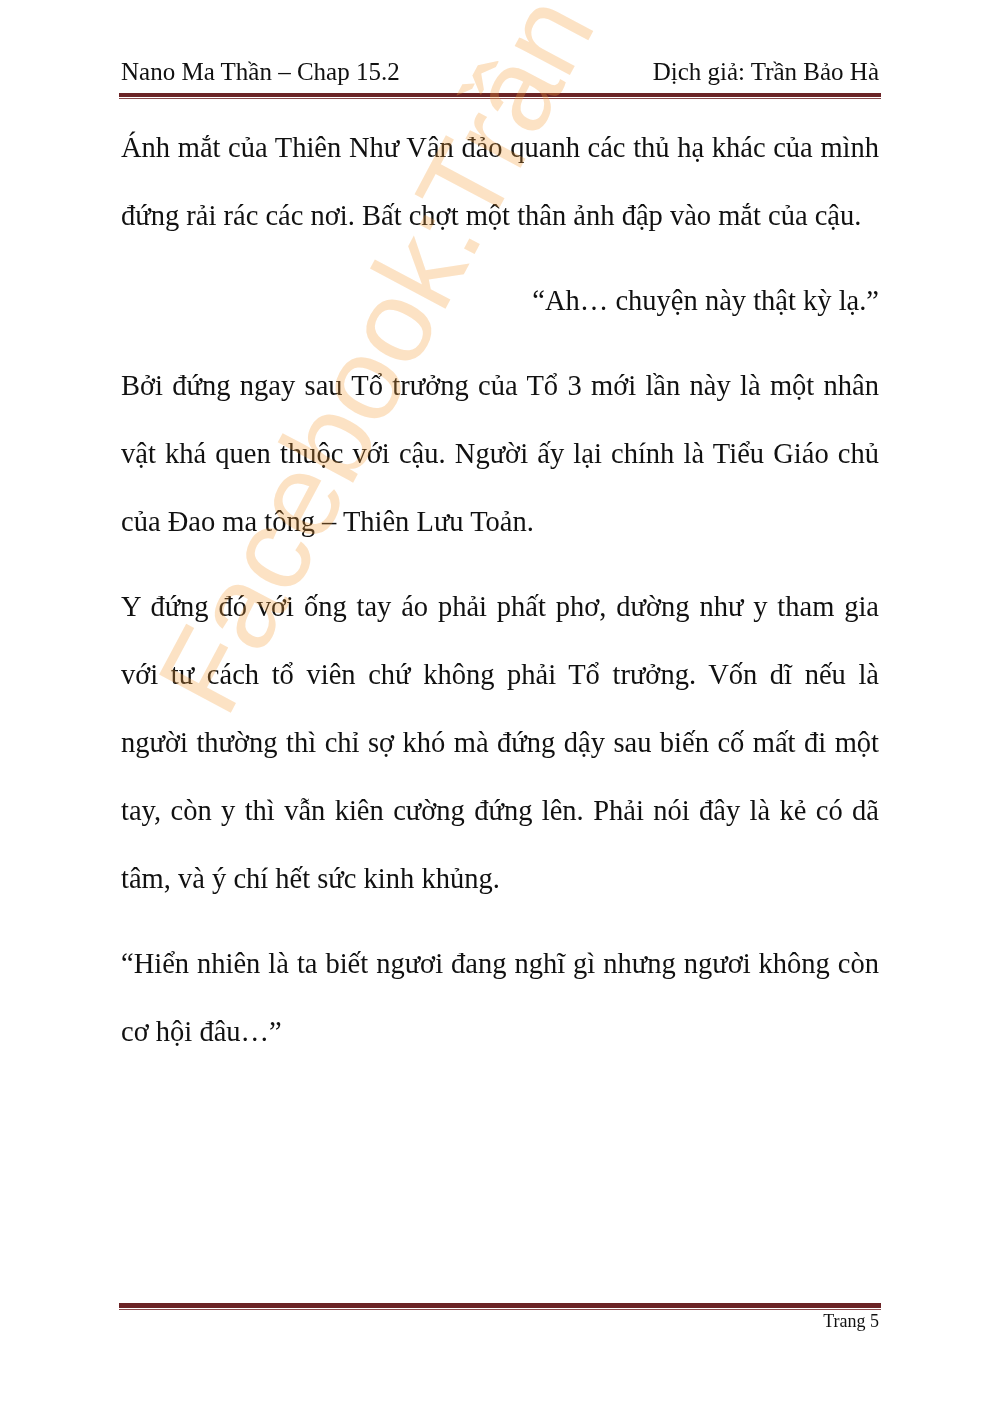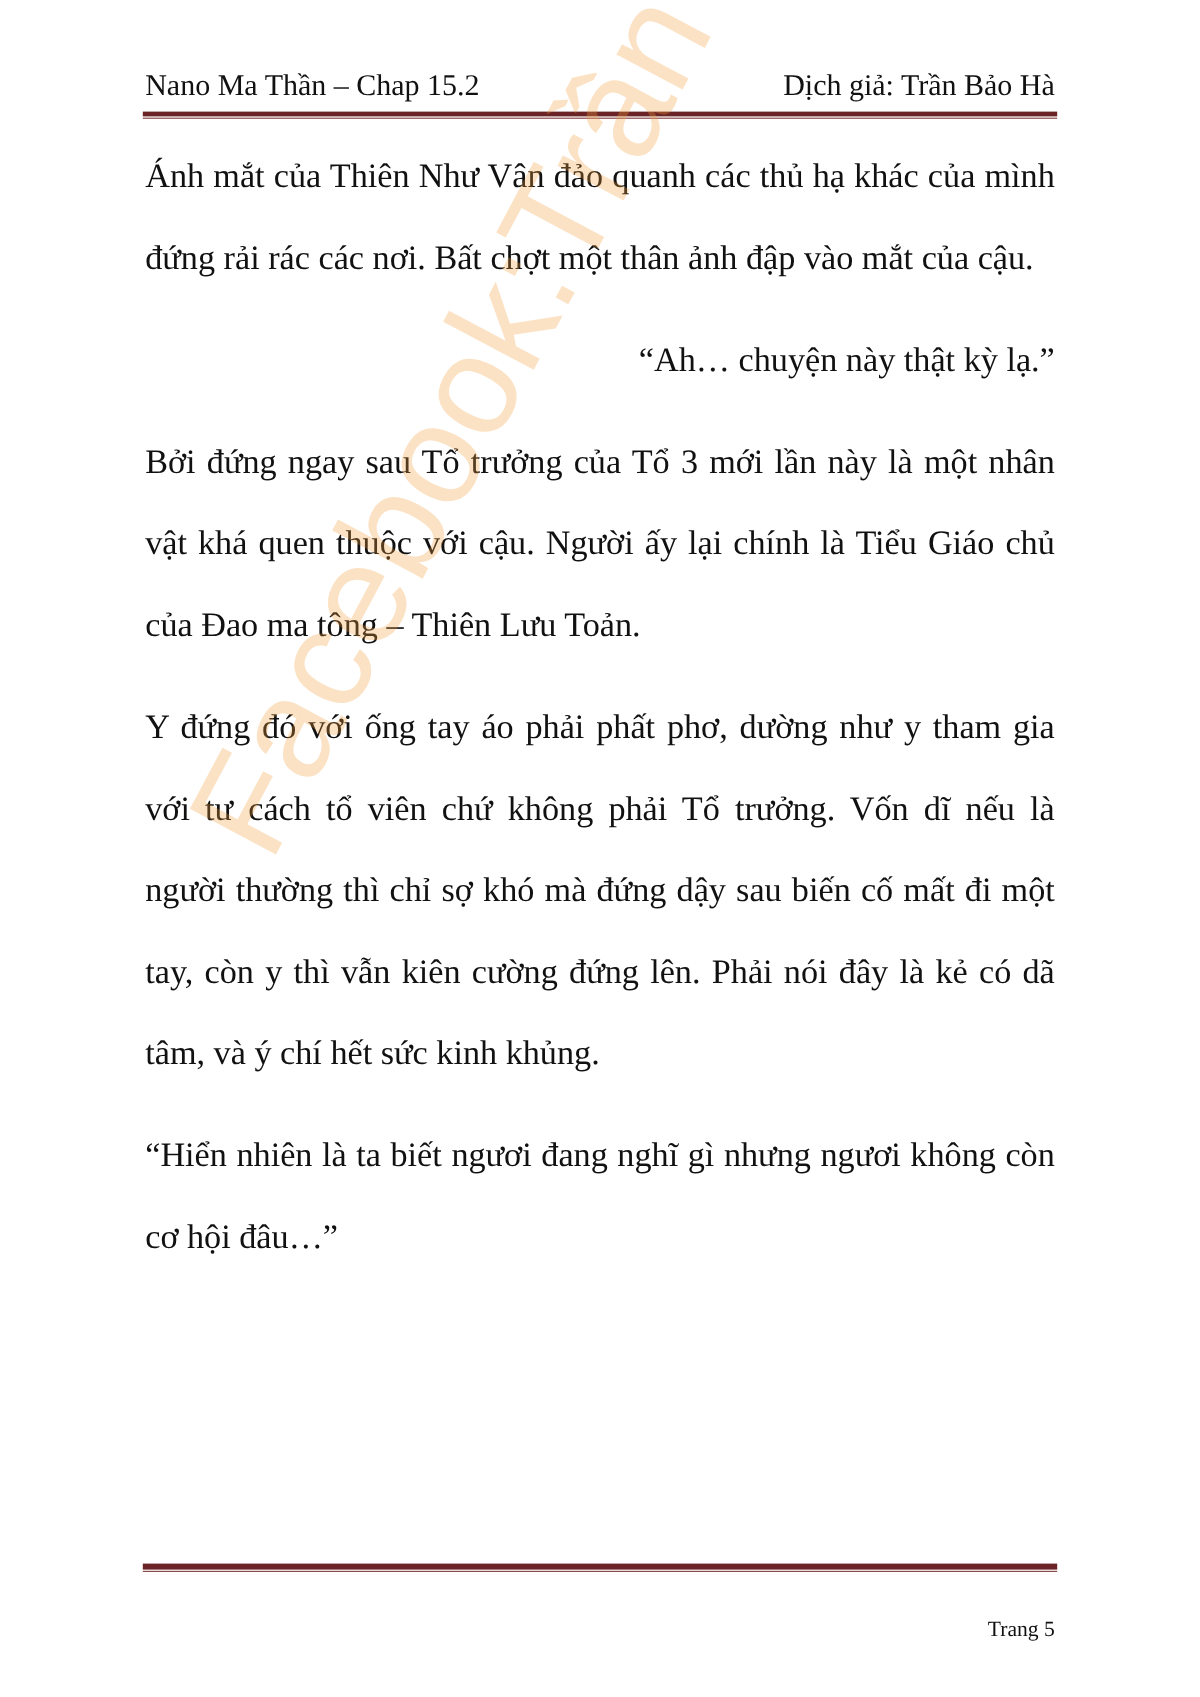--- a/index.html
+++ b/index.html
@@ -7,21 +7,21 @@
       font-family: "Liberation Serif", "DejaVu Serif", serif; color: #111; }
     .header { position: absolute; left: 121px; right: 121px; top: 58px; height: 34px;
       display: flex; justify-content: space-between; align-items: baseline; font-size: 25px; }
     .rule-top { position: absolute; left: 119px; width: 762px; top: 93px; height: 4px; background: #6b2426; }
     .rule-top-thin { position: absolute; left: 119px; width: 762px; top: 98px; height: 1px; background: #8a4a4c; }
     .rule-bot { position: absolute; left: 119px; width: 762px; top: 1303px; height: 5px; background: #6b2426; }
     .rule-bot-thin { position: absolute; left: 119px; width: 762px; top: 1309px; height: 1px; background: #8a4a4c; }
     .content { position: absolute; left: 121px; width: 758px; top: 114px; font-size: 28.5px; line-height: 68px; }
     .para { margin: 0 0 17px 0; text-align: justify; }
     .para.left { text-align: right; }
-    .footer { position: absolute; right: 121px; top: 1311px; font-size: 18px; margin-top: 36px; }
+    .footer { position: absolute; right: 121px; top: 1311px; font-size: 18px; }
     .watermark { position: absolute; left: 130px; top: 670px; width: 900px;
       transform: rotate(-62deg); transform-origin: 0 0; font-family: "Liberation Sans", sans-serif;
       font-size: 118px; color: rgba(245, 160, 60, 0.30); white-space: nowrap; pointer-events: none; }
   </style>
 </head>
 <body>
 
 <div class="header">
   <span>Nano Ma Thần – Chap 15.2</span>
   <span>Dịch giả: Trần Bảo Hà</span>

